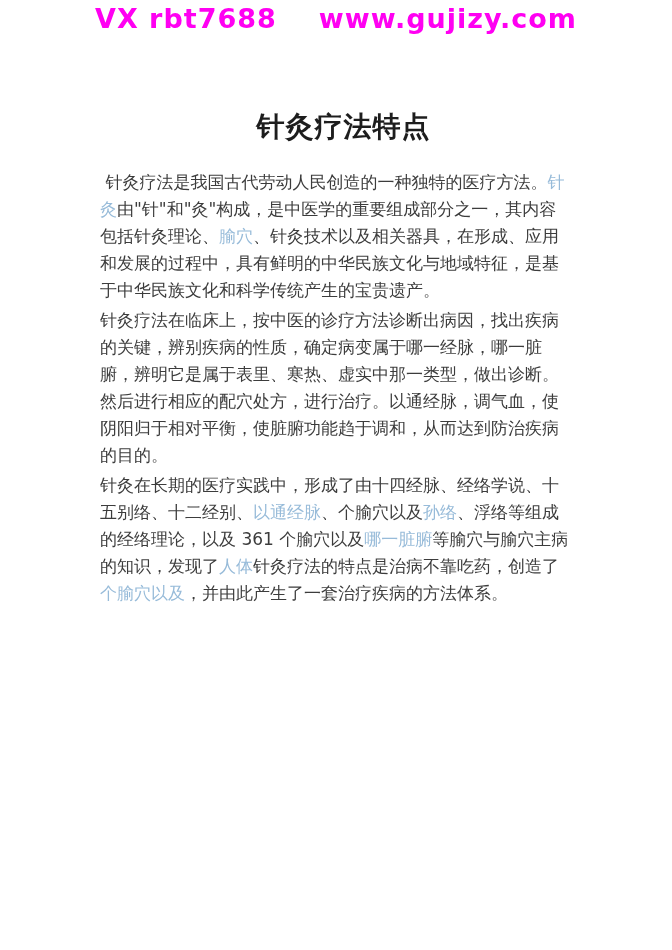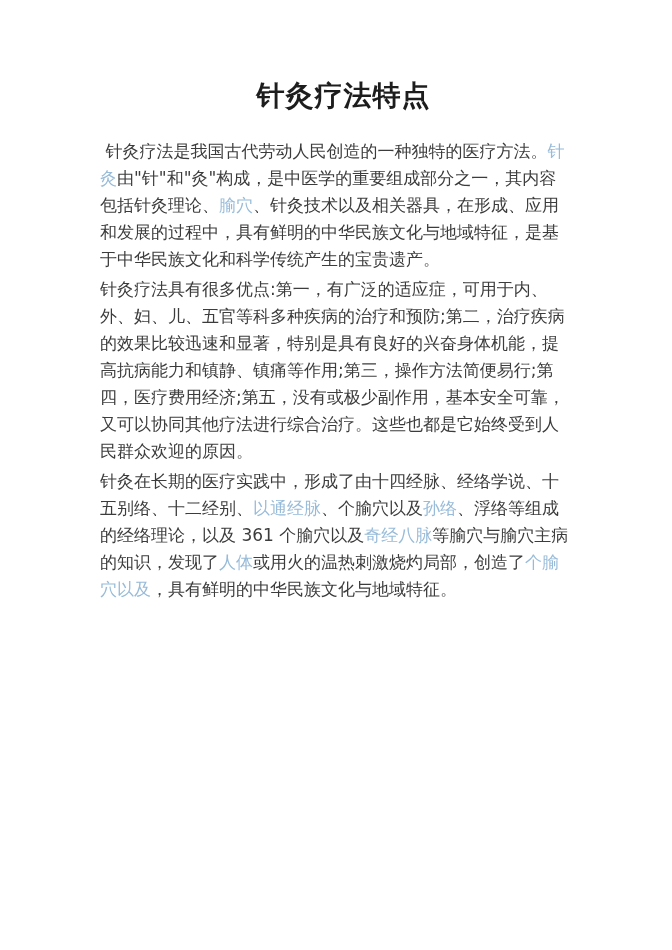--- a/index.html
+++ b/index.html
@@ -57,23 +57,25 @@
     text-decoration: none;
     cursor: pointer;
   }
 </style>
 </head>
 <body>
 
 <div class="page">
 
   <div class="watermark">
+    <span>VX rbt7688</span>
+    <span>www.gujizy.com</span>
   </div>
 
   <h1 class="title">针灸疗法特点</h1>
 
   <div class="content">
       <p><span> 针灸疗法是我国古代劳动人民创造的一种独特的医疗方法。</span><a class="link">针灸</a><span>由"针"和"灸"构成，是中医学的重要组成部分之一，其内容包括针灸理论、</span><a class="link">腧穴</a><span>、针灸技术以及相关器具，在形成、应用和发展的过程中，具有鲜明的中华民族文化与地域特征，是基于中华民族文化和科学传统产生的宝贵遗产。</span></p>
-      <p><span>针灸疗法具有很多优点:第一，有广泛的适应症，可用于内、外、妇、儿、五官等科多种疾病的治疗和预防;第二，治疗疾病的效果比较迅速和显著，特别是具有良好的兴奋身体机能，提高抗病能力和镇静、镇痛等作用;第三，操作方法简便易行;第四，医疗费用经济;第五，没有或极少副作用，基本安全可靠，又可以协同其他疗法进行综合治疗。这些也都是它始终受到人民群众欢迎的原因。</span></p>
-      <p><span>针灸在长期的医疗实践中，形成了由十四经脉、经络学说、十五别络、十二经别、</span><a class="link">以通经脉</a><span>、个腧穴以及</span><a class="link">孙络</a><span>、浮络等组成的经络理论，以及 361 个腧穴以及</span><a class="link">奇经八脉</a><span>等腧穴与腧穴主病的知识，发现了</span><a class="link">人体</a><span>或用火的温热刺激烧灼局部，创造了</span><a class="link">个腧穴以及</a><span>，具有鲜明的中华民族文化与地域特征。</span></p>
+      <p><span>针灸疗法在临床上，按中医的诊疗方法诊断出病因，找出疾病的关键，辨别疾病的性质，确定病变属于哪一经脉，哪一脏腑，辨明它是属于表里、寒热、虚实中那一类型，做出诊断。然后进行相应的配穴处方，进行治疗。以通经脉，调气血，使阴阳归于相对平衡，使脏腑功能趋于调和，从而达到防治疾病的目的。</span></p>
+      <p><span>针灸在长期的医疗实践中，形成了由十四经脉、经络学说、十五别络、十二经别、</span><a class="link">以通经脉</a><span>、个腧穴以及</span><a class="link">孙络</a><span>、浮络等组成的经络理论，以及 361 个腧穴以及</span><a class="link">哪一脏腑</a><span>等腧穴与腧穴主病的知识，发现了</span><a class="link">人体</a><span>针灸疗法的特点是治病不靠吃药，创造了</span><a class="link">个腧穴以及</a><span>，并由此产生了一套治疗疾病的方法体系。</span></p>
     </div>
 
 </div>
 
 </body></html>

